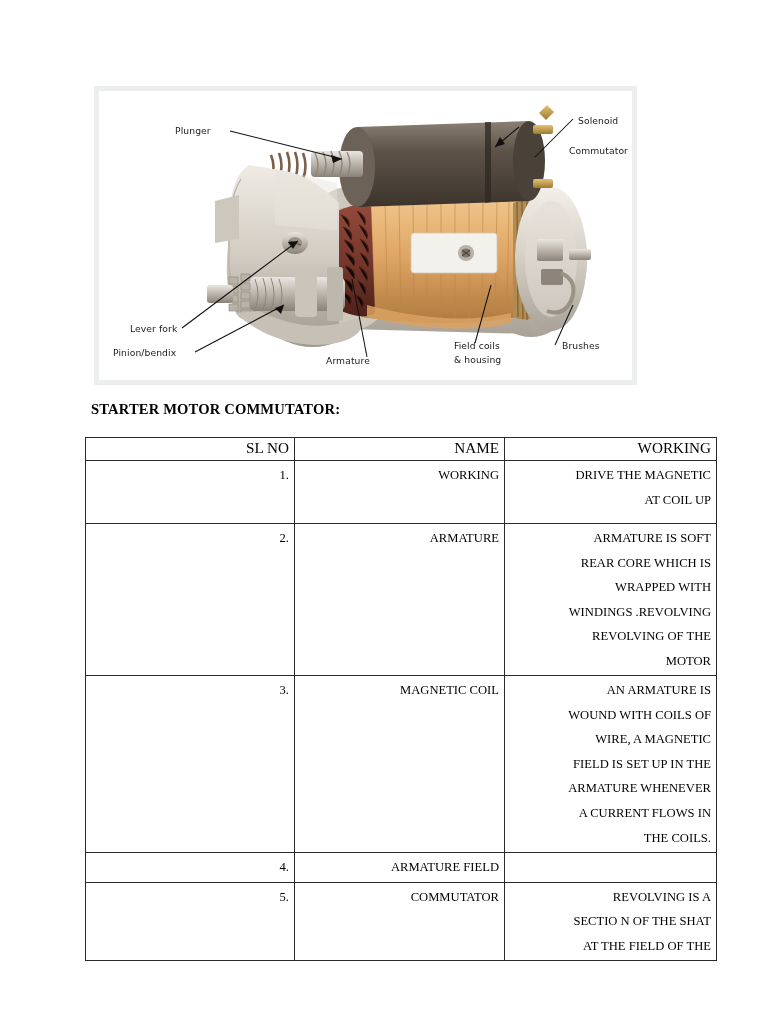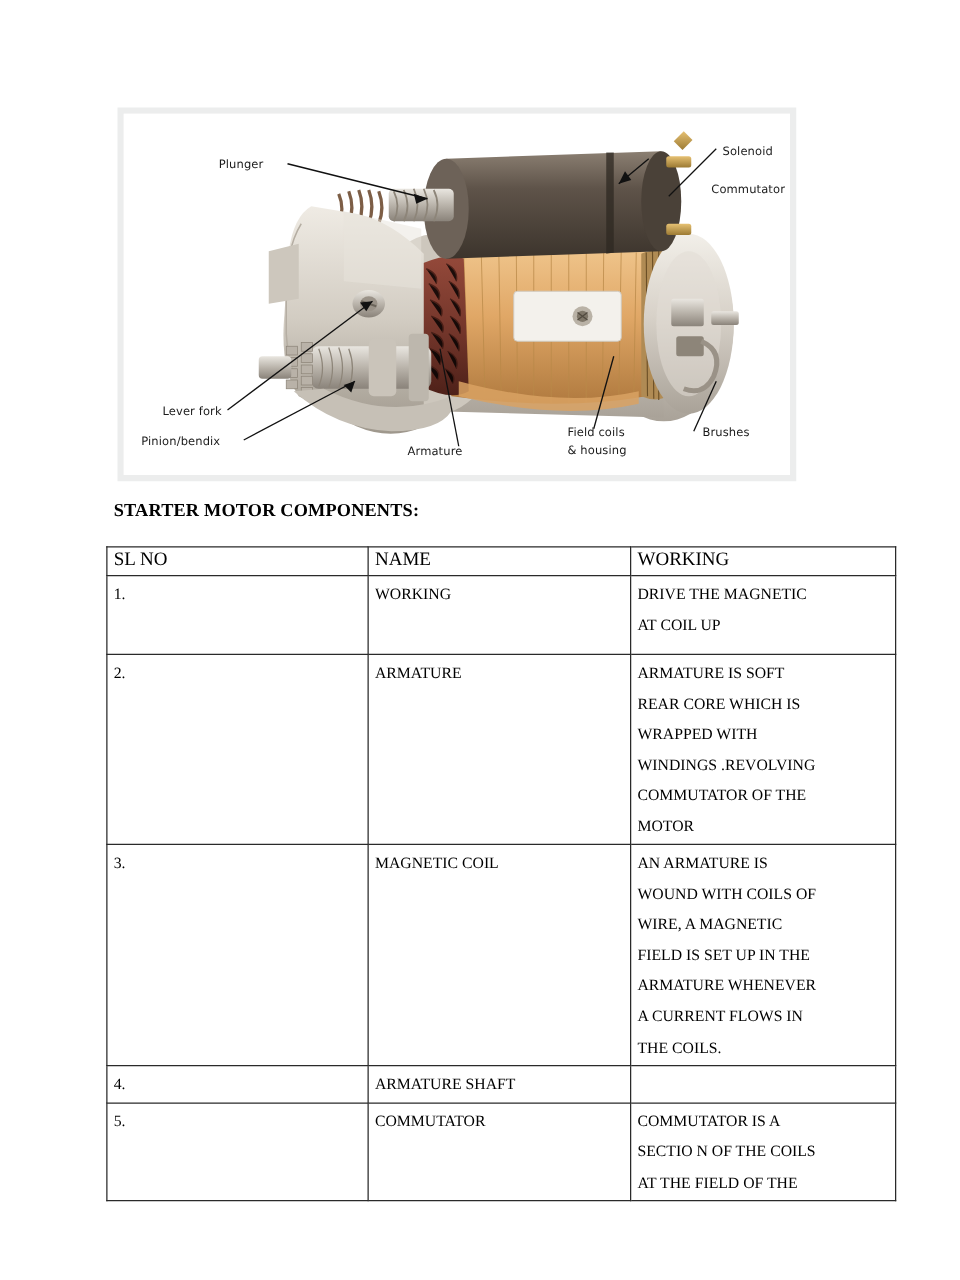--- a/index.html
+++ b/index.html
@@ -69,21 +69,21 @@
     top: 437px;
     width: 598px;
     border-collapse: collapse;
     table-layout: fixed;
   }
   .components-table td,
   .components-table th {
     border: 1.15px solid #2a2a2a;
     vertical-align: top;
     padding: 2px 5px 2px 5px;
-    text-align: left;
+    text-align: right;
     font-weight: normal;
     margin-left: 29px;
   }
   .col-sl   { width: 198px; }
   .col-name { width: 199px; font-family: Liberation Serif, serif; }
   .col-work { width: 201px; }
 
   .components-table thead th {
     font-size: 15.2px;
     line-height: 1.18;
@@ -299,21 +299,21 @@
       <text class="callout-text" x="31" y="241">Lever fork</text>
       <text class="callout-text" x="14" y="265">Pinion/bendix</text>
       <text class="callout-text" x="227" y="273">Armature</text>
       <text class="callout-text" x="355" y="258">Field coils</text>
       <text class="callout-text" x="355" y="272">&amp; housing</text>
       <text class="callout-text" x="463" y="258">Brushes</text>
     </svg>
   </div>
 </div>
 
-<div class="doc-title">STARTER MOTOR COMPONENTS:</div>
+<div class="doc-title">STARTER MOTOR COMMUTATOR:</div>
 
 <table class="components-table">
   <thead>
     <tr>
       <th class="col-sl">SL NO</th>
       <th class="col-name">NAME</th>
       <th class="col-work">WORKING</th>
     </tr>
   </thead>
   <tbody>
@@ -328,49 +328,49 @@
     </tr>
 
     <tr class="row-tall">
       <td>2.</td>
       <td>ARMATURE</td>
       <td>
         <span class="cell-line">ARMATURE IS SOFT</span>
         <span class="cell-line">REAR CORE WHICH IS</span>
         <span class="cell-line">WRAPPED WITH</span>
         <span class="cell-line">WINDINGS .REVOLVING</span>
-        <span class="cell-line">COMMUTATOR OF THE</span>
+        <span class="cell-line">REVOLVING OF THE</span>
         <span class="cell-line">MOTOR</span>
       </td>
     </tr>
 
     <tr class="row-tall3">
       <td>3.</td>
       <td>MAGNETIC COIL</td>
       <td>
         <span class="cell-line">AN ARMATURE IS</span>
         <span class="cell-line">WOUND WITH COILS OF</span>
         <span class="cell-line">WIRE, A MAGNETIC</span>
         <span class="cell-line">FIELD IS SET UP IN THE</span>
         <span class="cell-line">ARMATURE WHENEVER</span>
         <span class="cell-line">A CURRENT FLOWS IN</span>
         <span class="cell-line">THE COILS.</span>
       </td>
     </tr>
 
     <tr class="row-short">
       <td>4.</td>
-      <td>ARMATURE SHAFT</td>
+      <td>ARMATURE FIELD</td>
       <td class="empty-cell"></td>
     </tr>
 
     <tr class="row-last">
       <td>5.</td>
       <td>COMMUTATOR</td>
       <td>
-        <span class="cell-line">COMMUTATOR IS A</span>
-        <span class="cell-line">SECTIO N OF THE COILS</span>
+        <span class="cell-line">REVOLVING IS A</span>
+        <span class="cell-line">SECTIO N OF THE SHAT</span>
         <span class="cell-line">AT THE FIELD OF THE</span>
       </td>
     </tr>
 
   </tbody>
 </table>
 
 </body></html>

